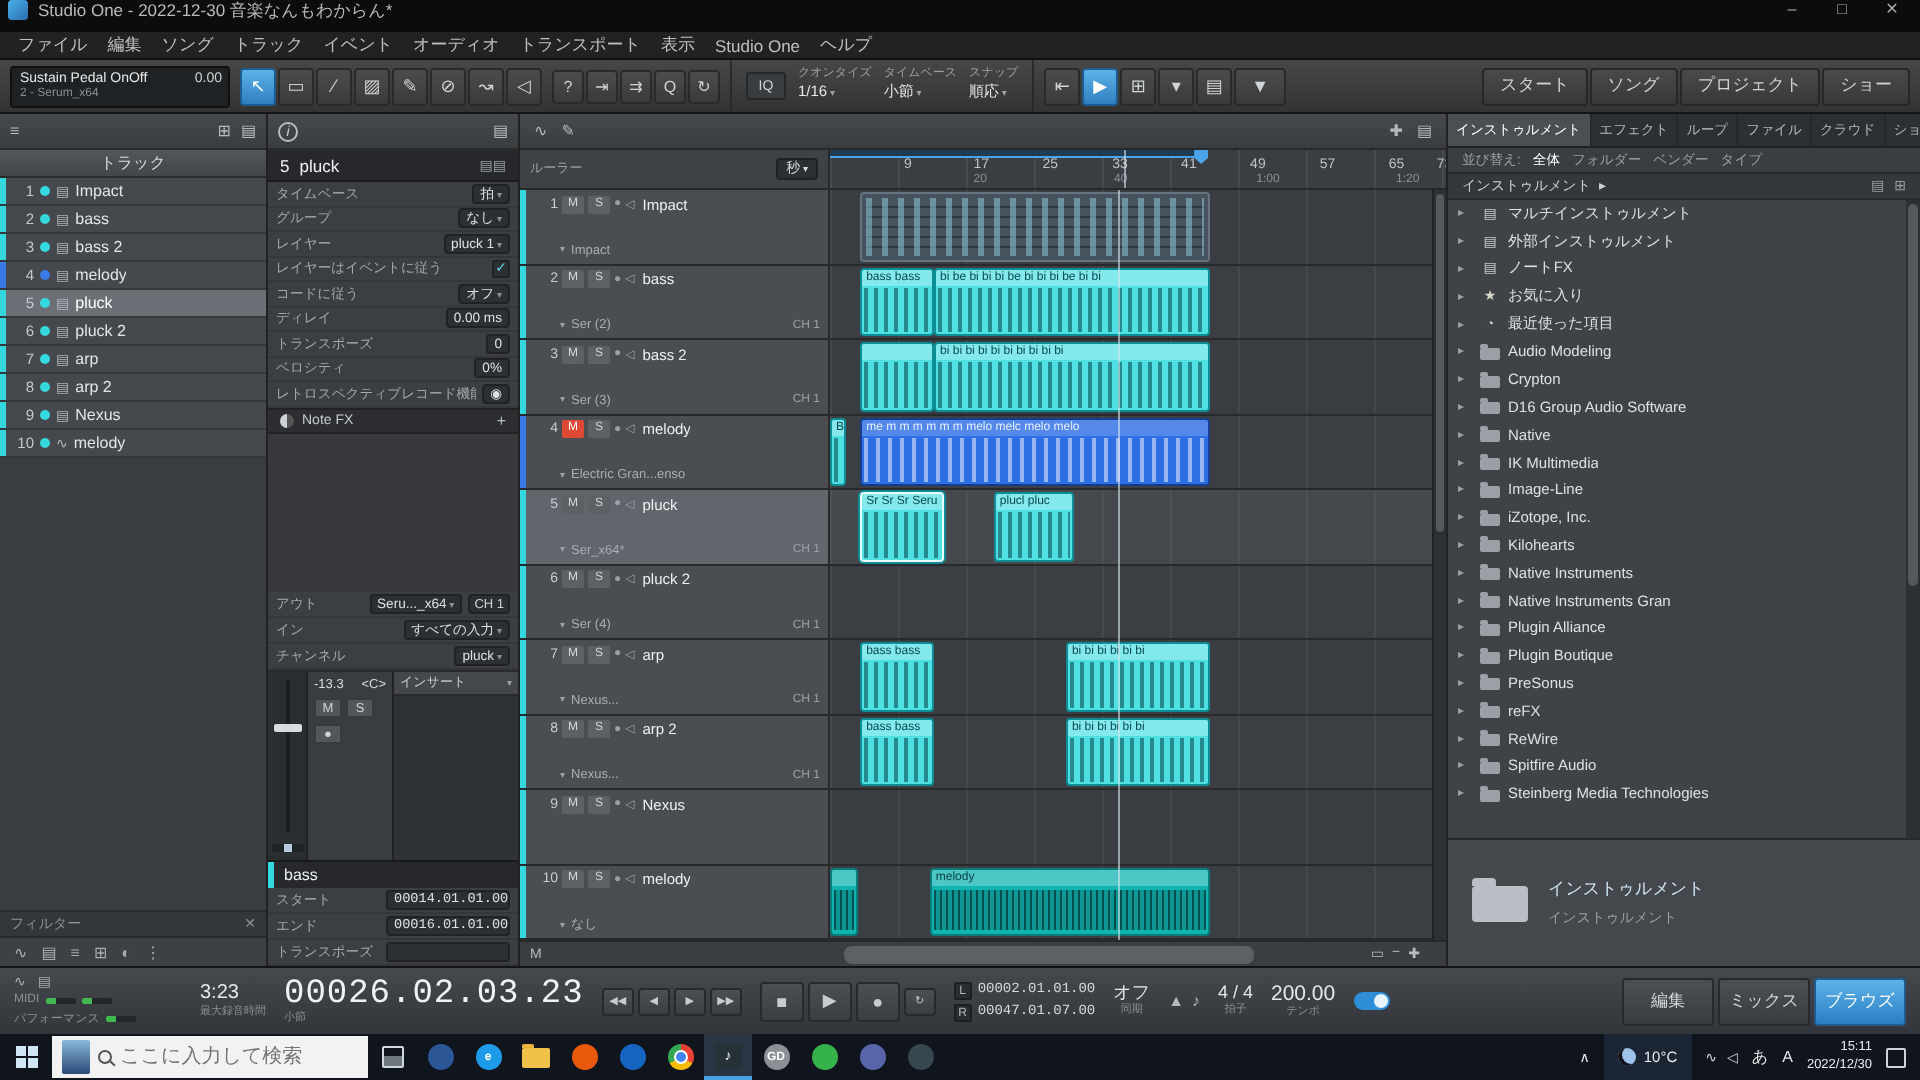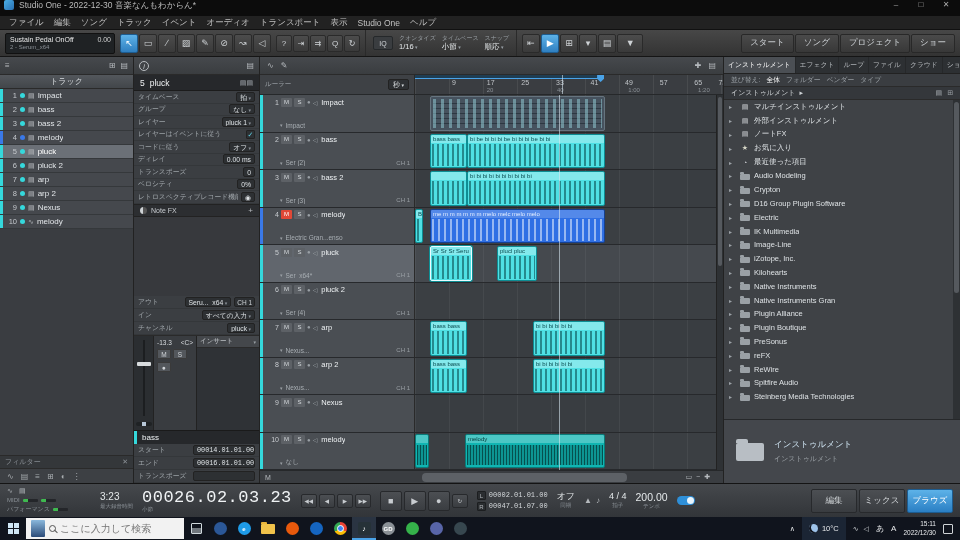--- a/index.html
+++ b/index.html
@@ -881,28 +881,28 @@
               <span class="ticn">
                 <span class="fold"></span>
               </span>
               <span class="tlabel">Crypton</span>
             </div>
             <div class="titem">
               <span class="caret">▸</span>
               <span class="ticn">
                 <span class="fold"></span>
               </span>
-              <span class="tlabel">D16 Group Plugin Software</span>
-            </div>
-            <div class="titem">
-              <span class="caret">▸</span>
-              <span class="ticn">
-                <span class="fold"></span>
-              </span>
-              <span class="tlabel">Electric</span>
+              <span class="tlabel">D16 Group Audio Software</span>
+            </div>
+            <div class="titem">
+              <span class="caret">▸</span>
+              <span class="ticn">
+                <span class="fold"></span>
+              </span>
+              <span class="tlabel">Native</span>
             </div>
             <div class="titem">
               <span class="caret">▸</span>
               <span class="ticn">
                 <span class="fold"></span>
               </span>
               <span class="tlabel">IK Multimedia</span>
             </div>
             <div class="titem">
               <span class="caret">▸</span>

